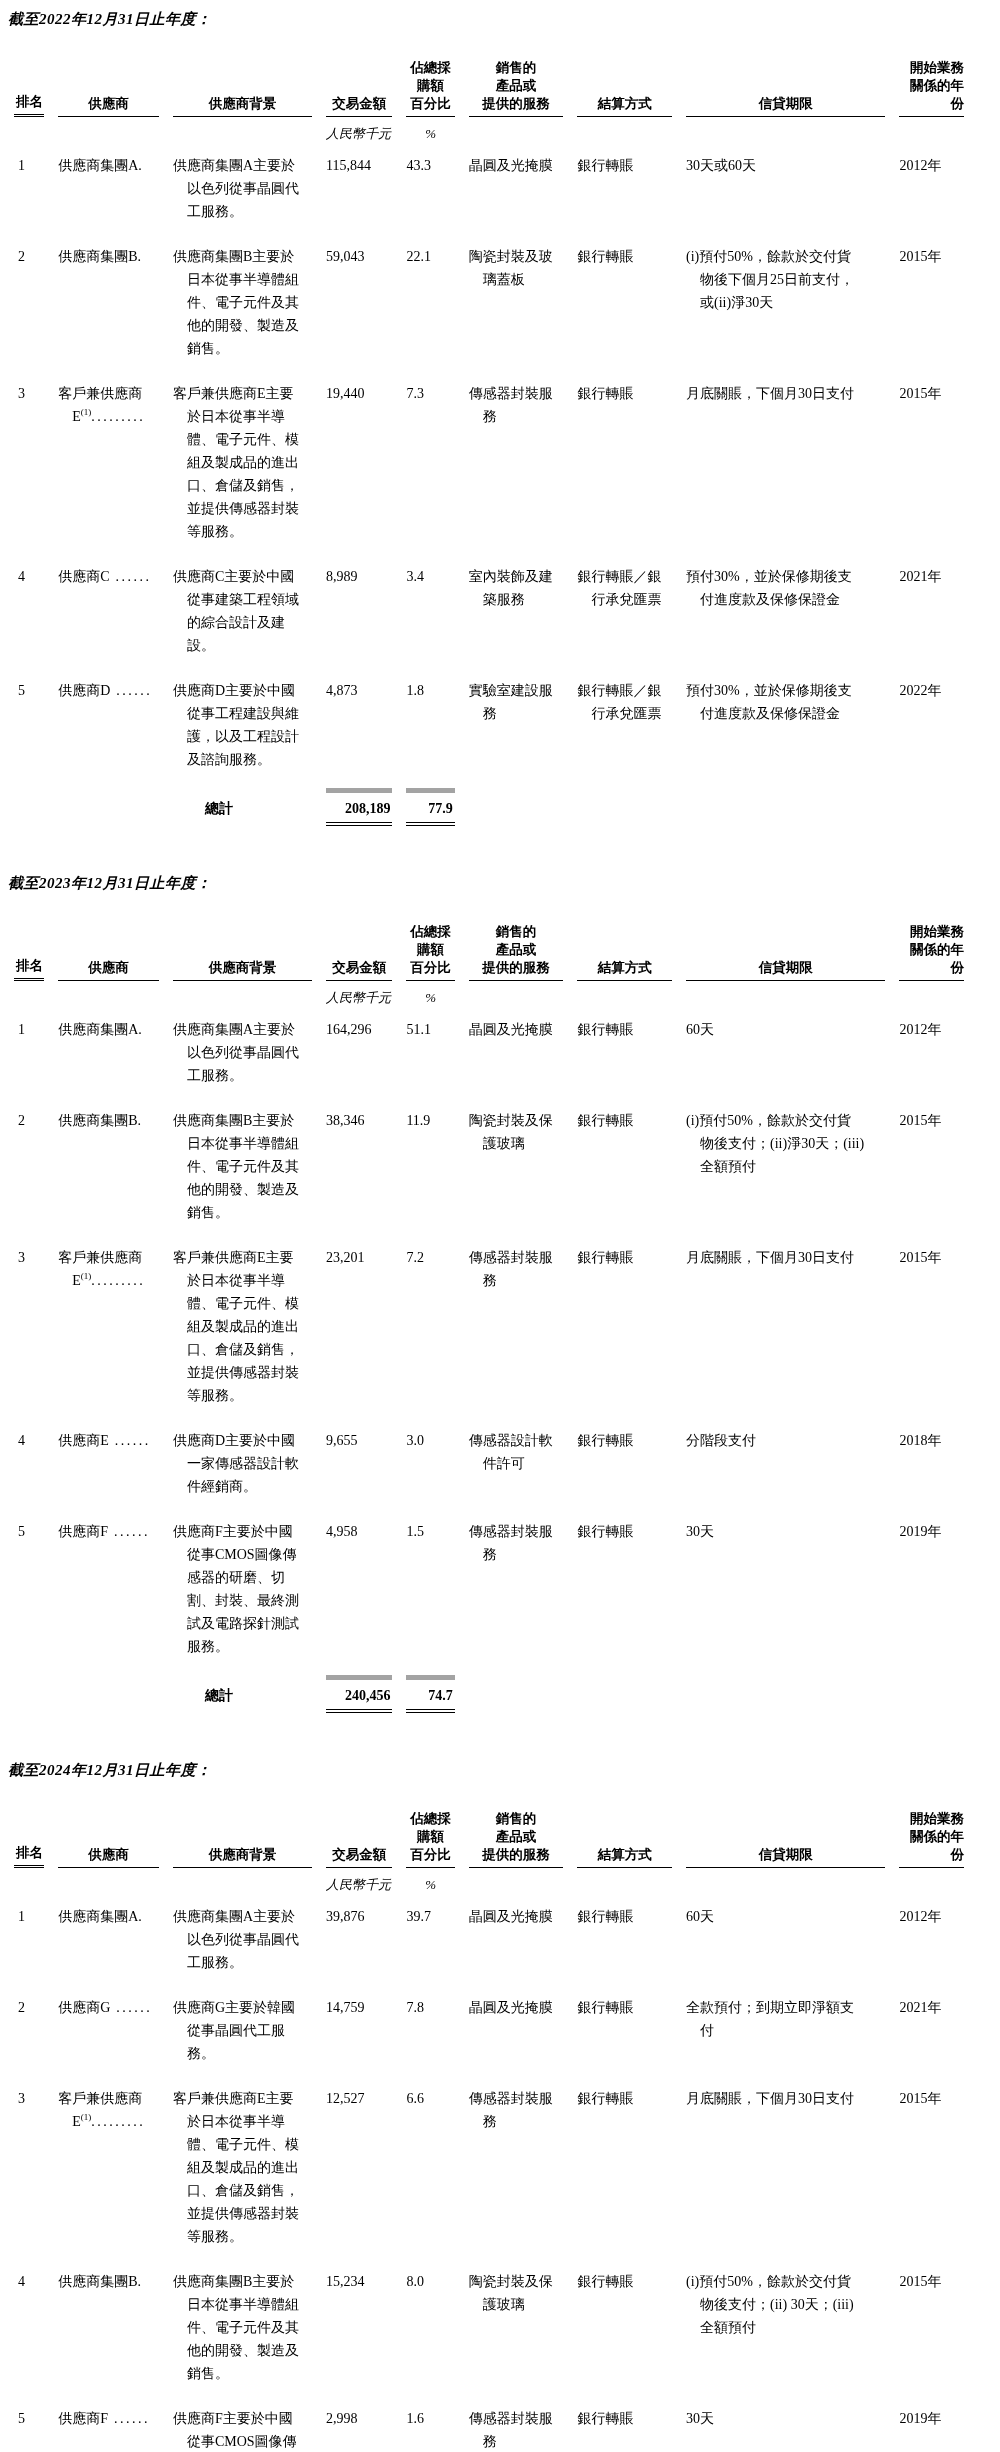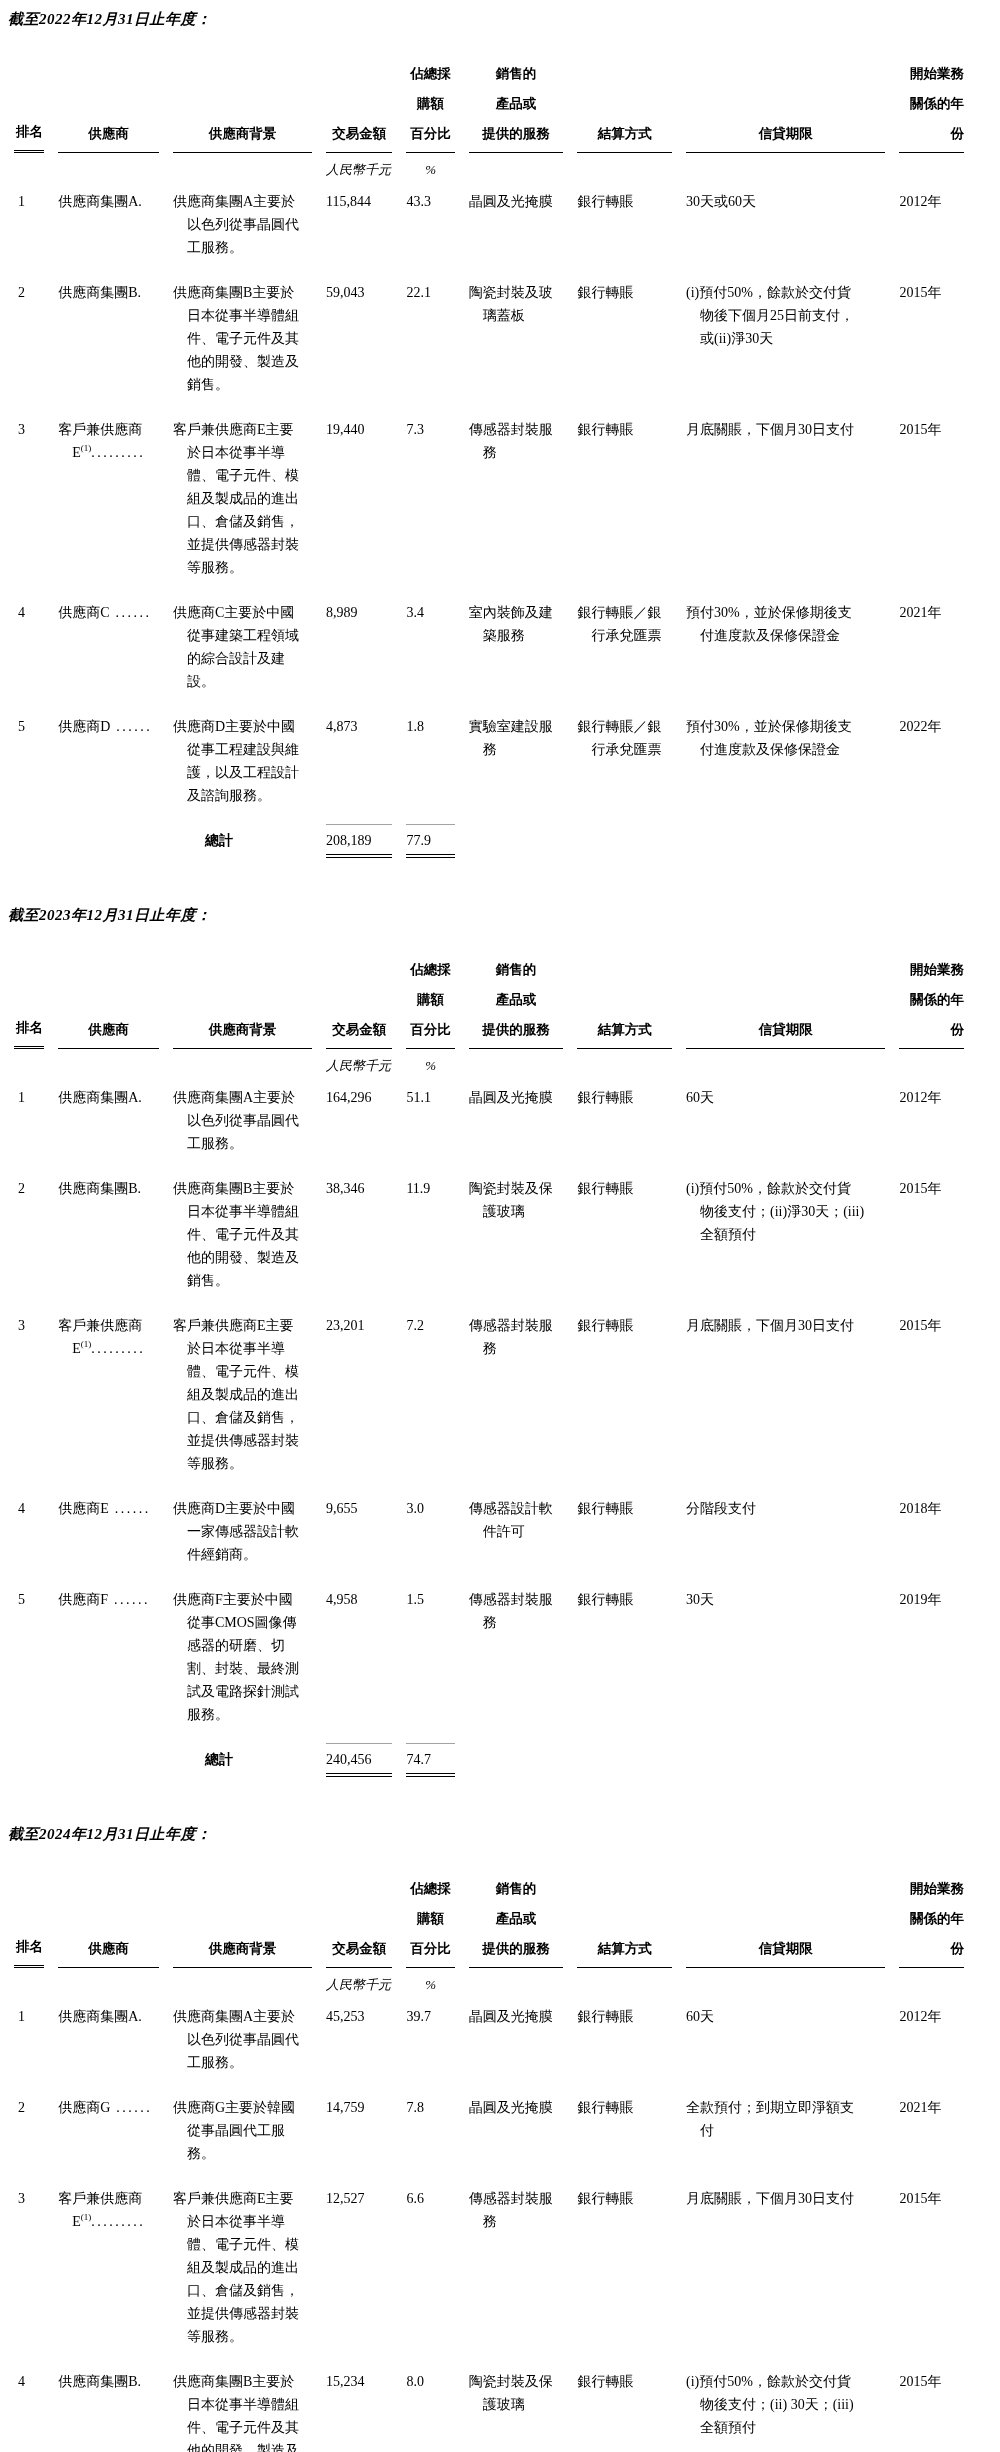--- a/index.html
+++ b/index.html
@@ -23,21 +23,21 @@
     width:978px;
     margin-top:30px;
     margin-left:-8px;
   }
   th {
     vertical-align:bottom;
     font-weight:bold;
     font-size:13.5px;
     padding:0 0 3px 0;
     border-bottom:1px solid #000;
-    line-height:30px;
+    line-height:18px;
   }
   th.h-rank { border-bottom:3px double #000; text-align:left; padding-left:2px;margin-left:12px; }
   th.h-center { text-align:center; }
   th.h-right  { text-align:right; }
   td { vertical-align:top; line-height:23px; font-size:14px; }
   tr.units td {
     padding:5px 0 2px 0;
     font-style:italic;
     font-size:13px;
   }
@@ -45,22 +45,23 @@
   .c-rank  { padding-left:4px; }
   .num, .r { text-align:left; }
   .c-pct-u { text-align:center; }
   .cont { padding-left:1em; }
   .dots { letter-spacing:2.5px; }
   sup.fnote { font-size:9px; line-height:0; }
   tfoot td { vertical-align:bottom; padding:2px 0 10px 0; }
   .total-label { font-weight:bold; display:inline-block; margin-bottom:6px;margin-left:32px; }
   .total-val {
     display:block;
-    font-weight:normal;
-    border-top:1px solid #a3a3a3;
+    text-align:right;
+    font-weight:bold;
+    border-top:5px solid #a3a3a3;
     border-bottom:4px double #000;
     padding:4px 2px 2px 0;
   }
 </style>
 </head>
 <body>
 
 <div class="page">
 
   <div class="section">
@@ -520,21 +521,21 @@
           <tr>
             <td class="c-rank">1</td>
             <td class="c-supplier">
               <div>供應商集團A.</div>
             </td>
             <td class="c-bg">
               <div>供應商集團A主要於</div>
               <div class="cont">以色列從事晶圓代</div>
               <div class="cont">工服務。</div>
             </td>
-            <td class="num">45,253</td>
+            <td class="num">39,876</td>
             <td class="num">39.7</td>
             <td class="c-prod">
               <div>晶圓及光掩膜</div>
             </td>
             <td class="c-set">
               <div>銀行轉賬</div>
             </td>
             <td class="c-credit">
               <div>60天</div>
             </td>

